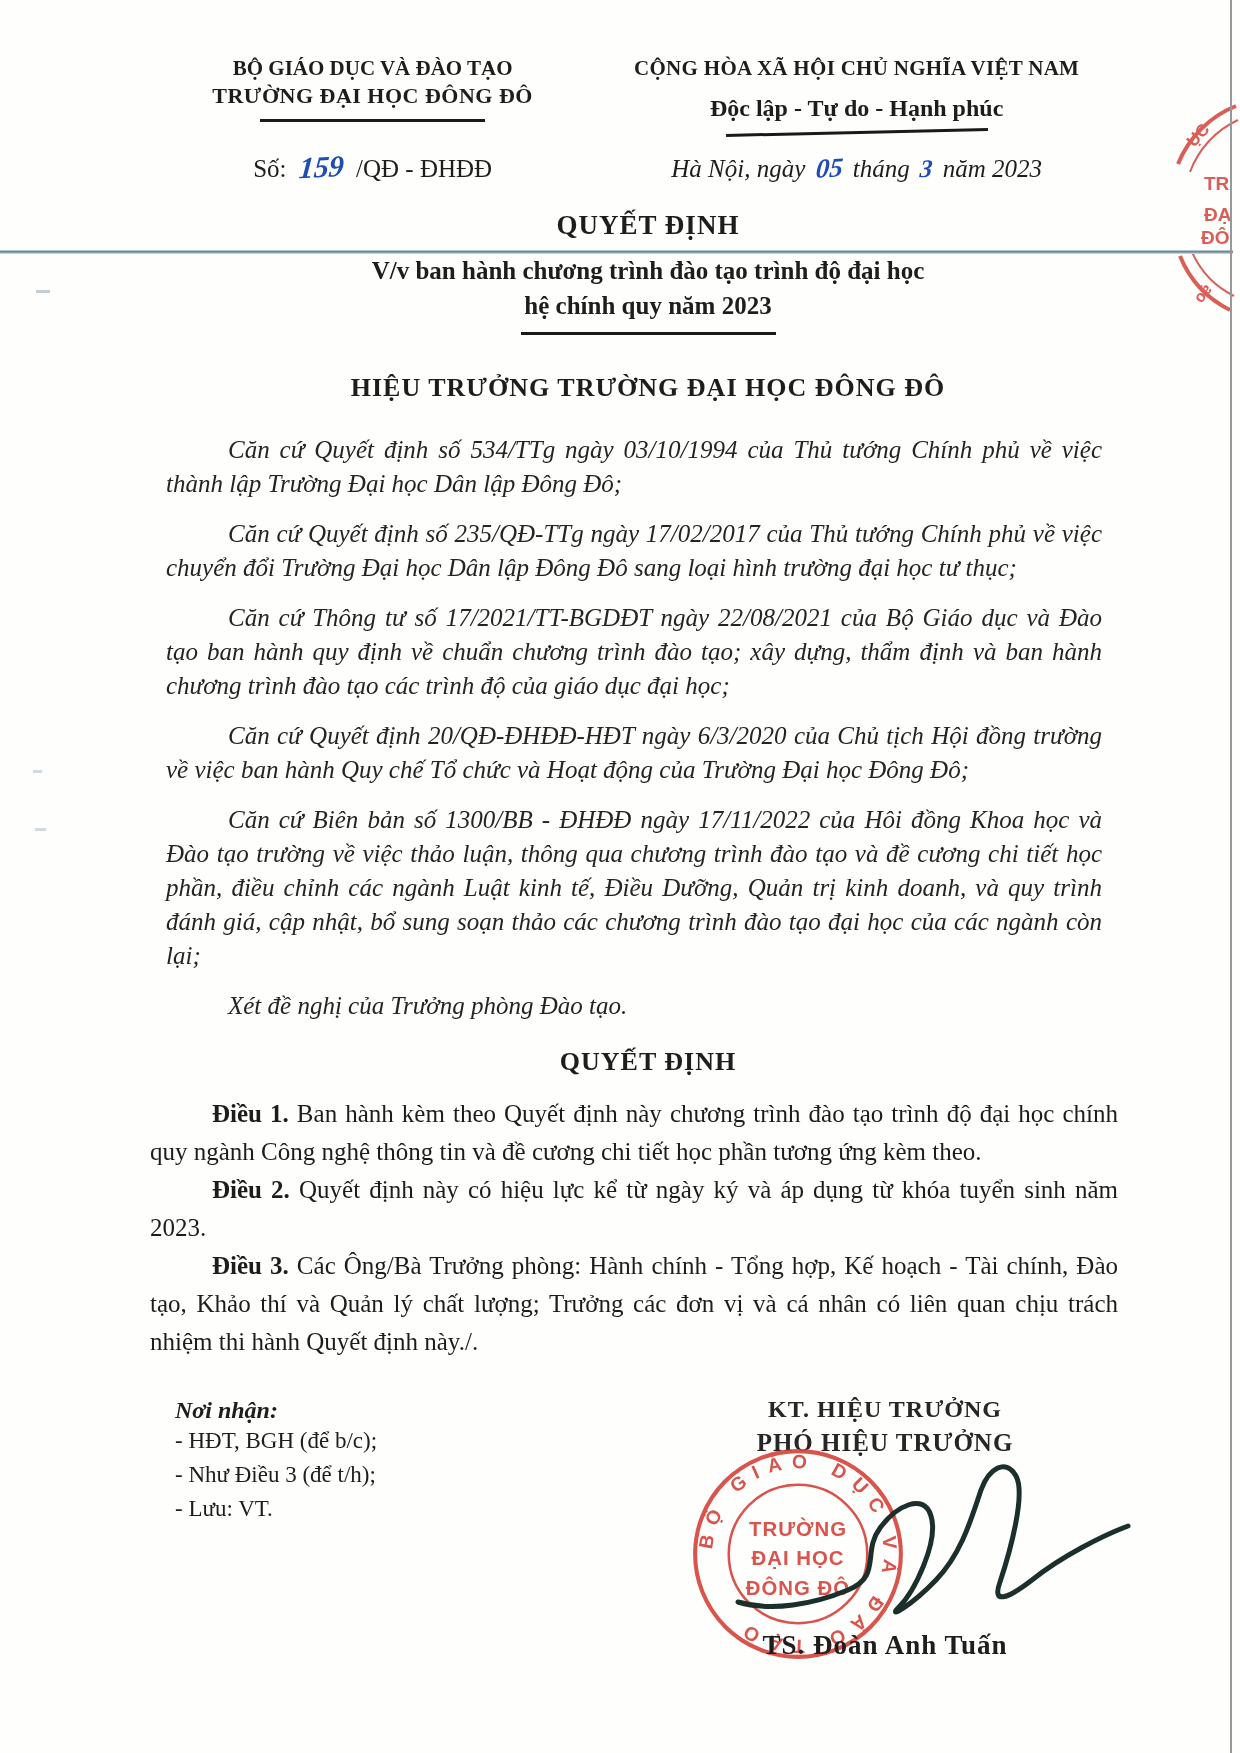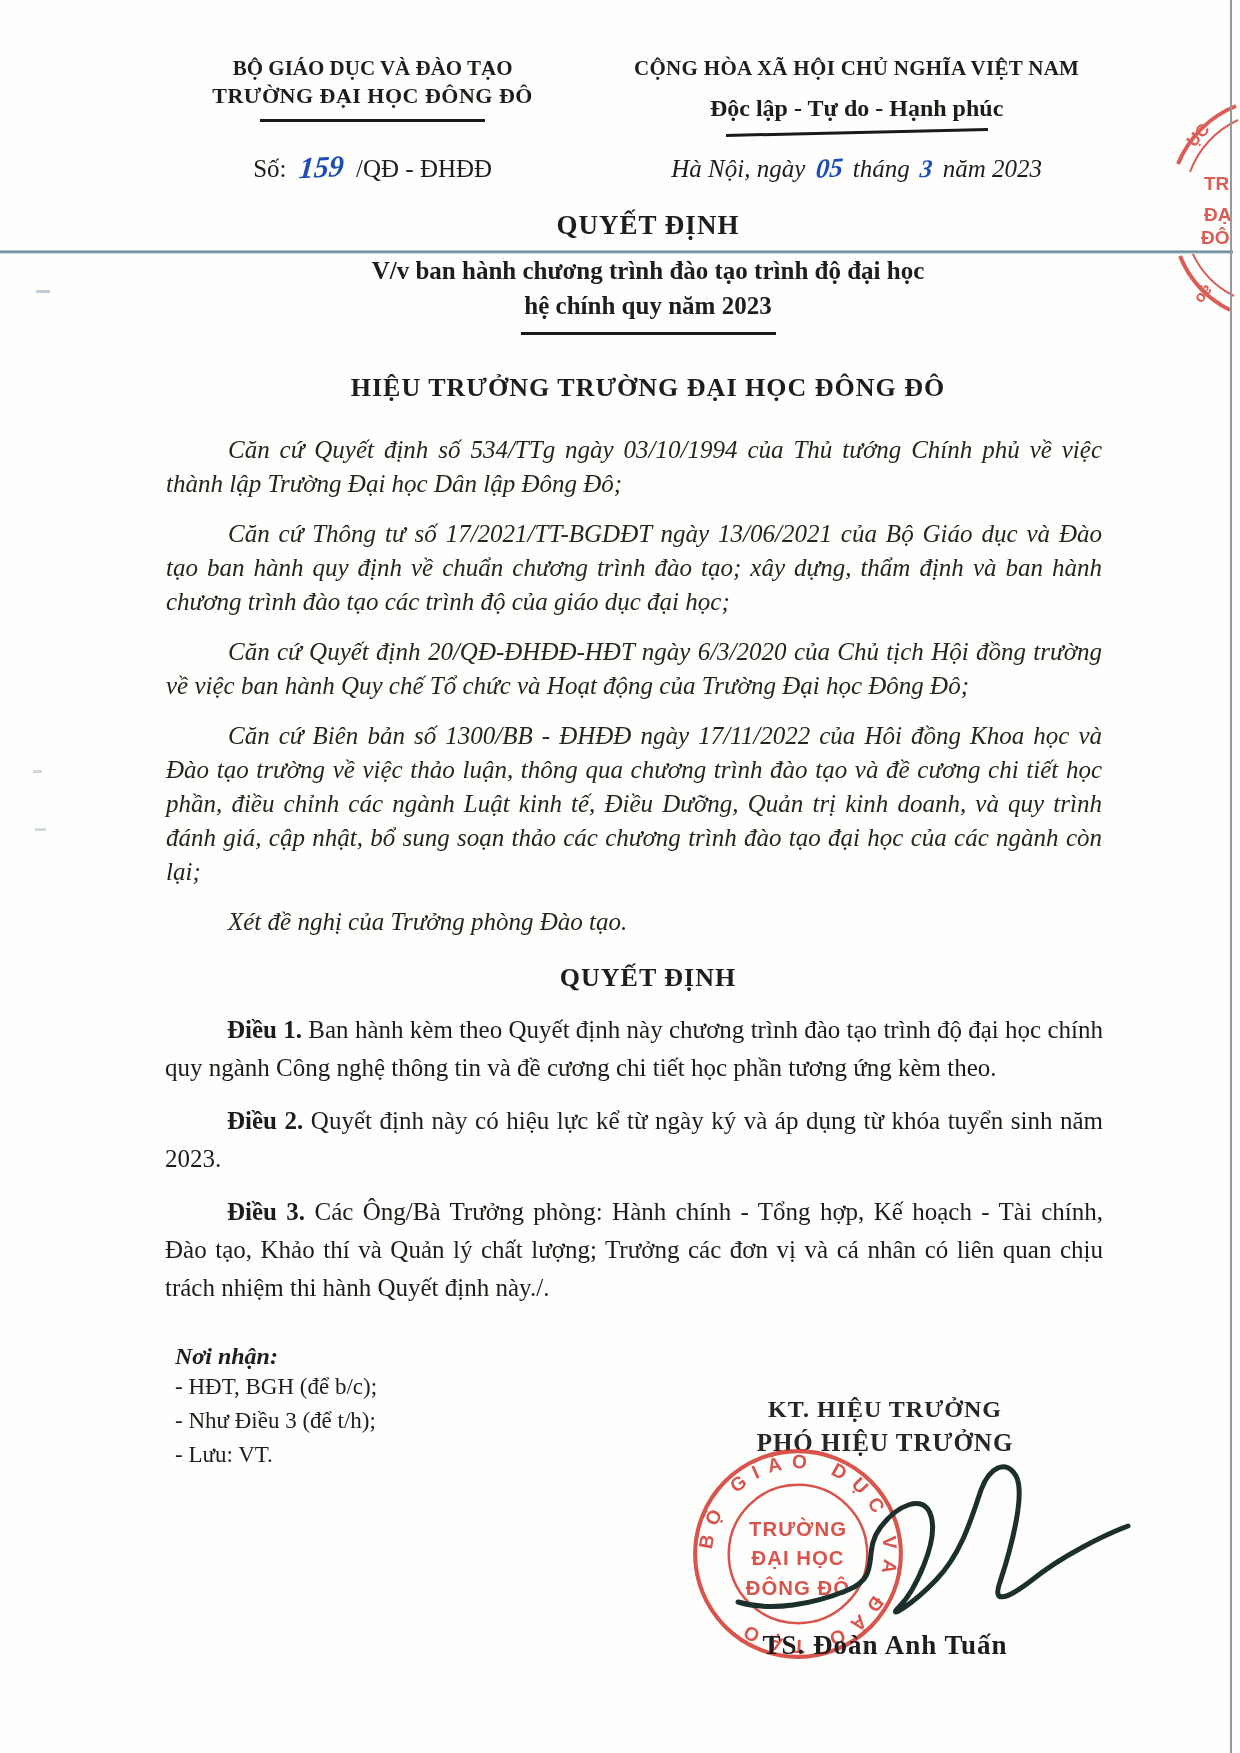--- a/index.html
+++ b/index.html
@@ -43,21 +43,21 @@
   .sub-rule { width:255px; height:3px; background:#1a1a1a; margin:9px auto 0; transform:translateX(14px); }
 
   .issuer { text-align:center; padding-left:28px; margin-top:38px; font-size:26px; font-weight:bold; letter-spacing:1px; }
 
   .recitals { margin-top:30px; }
   .recitals p { margin:16px; font-style:italic; font-size:25px; line-height:34px; text-align:justify; text-indent:62px; color:#242421; }
 
   .decision { text-align:center; padding-left:28px; margin-top:24px; font-size:26px; font-weight:bold; letter-spacing:1px; }
 
   .articles { margin-top:18px; }
-  .articles p { margin:15px; font-size:25px; line-height:38px; text-align:justify; text-indent:62px; color:#1c1c1a; }
+  .articles p { margin:0; font-size:25px; line-height:38px; text-align:justify; text-indent:62px; color:#1c1c1a; }
 
   .recipients { margin-top:36px; margin-left:25px; font-size:23px; width:430px; }
   .recipients .t { font-size:24px; font-weight:bold; font-style:italic; }
   .recipients .it { line-height:34px; }
 
   .sigblock { position:absolute; left:650px; top:1396px; width:470px; text-align:center;
     font-weight:bold; color:#262626; z-index:1; }
   .sigblock .s1 { font-size:24px; letter-spacing:1px; }
   .sigblock .s2 { font-size:25px; letter-spacing:1px; margin-top:6px; }
   .signame { position:absolute; left:650px; top:1630px; width:470px; text-align:center;
@@ -116,21 +116,22 @@
   <div class="subtitle">
     <div>V/v ban hành chương trình đào tạo trình độ đại học</div>
     <div>hệ chính quy năm 2023</div>
   </div>
   <div class="sub-rule"></div>
 
   <div class="issuer">HIỆU TRƯỞNG TRƯỜNG ĐẠI HỌC ĐÔNG ĐÔ</div>
 
   <div class="recitals">
     <p>Căn cứ Quyết định số 534/TTg ngày 03/10/1994 của Thủ tướng Chính phủ về việc thành lập Trường Đại học Dân lập Đông Đô;</p>
-    <p>Căn cứ Thông tư số 17/2021/TT-BGDĐT ngày 13/06/2021 của Bộ Giáo dục và Đào tạo ban hành quy định về chuẩn chương trình đào tạo; xây dựng, thẩm định và ban hành chương trình đào tạo các trình độ của giáo dục đại học;</p>
+    <p>Căn cứ Quyết định số 235/QĐ-TTg ngày 17/02/2017 của Thủ tướng Chính phủ về việc chuyển đổi Trường Đại học Dân lập Đông Đô sang loại hình trường đại học tư thục;</p>
+    <p>Căn cứ Thông tư số 17/2021/TT-BGDĐT ngày 22/08/2021 của Bộ Giáo dục và Đào tạo ban hành quy định về chuẩn chương trình đào tạo; xây dựng, thẩm định và ban hành chương trình đào tạo các trình độ của giáo dục đại học;</p>
     <p>Căn cứ Quyết định 20/QĐ-ĐHĐĐ-HĐT ngày 6/3/2020 của Chủ tịch Hội đồng trường về việc ban hành Quy chế Tổ chức và Hoạt động của Trường Đại học Đông Đô;</p>
     <p>Căn cứ Biên bản số 1300/BB - ĐHĐĐ ngày 17/11/2022 của Hôi đồng Khoa học và Đào tạo trường về việc thảo luận, thông qua chương trình đào tạo và đề cương chi tiết học phần, điều chỉnh các ngành Luật kinh tế, Điều Dưỡng, Quản trị kinh doanh, và quy trình đánh giá, cập nhật, bổ sung soạn thảo các chương trình đào tạo đại học của các ngành còn lại;</p>
     <p>Xét đề nghị của Trưởng phòng Đào tạo.</p>
   </div>
 
   <div class="decision">QUYẾT ĐỊNH</div>
 
   <div class="articles">
     <p><b>Điều 1.</b><span> Ban hành kèm theo Quyết định này chương trình đào tạo trình độ đại học chính quy ngành Công nghệ thông tin và đề cương chi tiết học phần tương ứng kèm theo.</span></p>
     <p><b>Điều 2.</b><span> Quyết định này có hiệu lực kể từ ngày ký và áp dụng từ khóa tuyển sinh năm 2023.</span></p>

